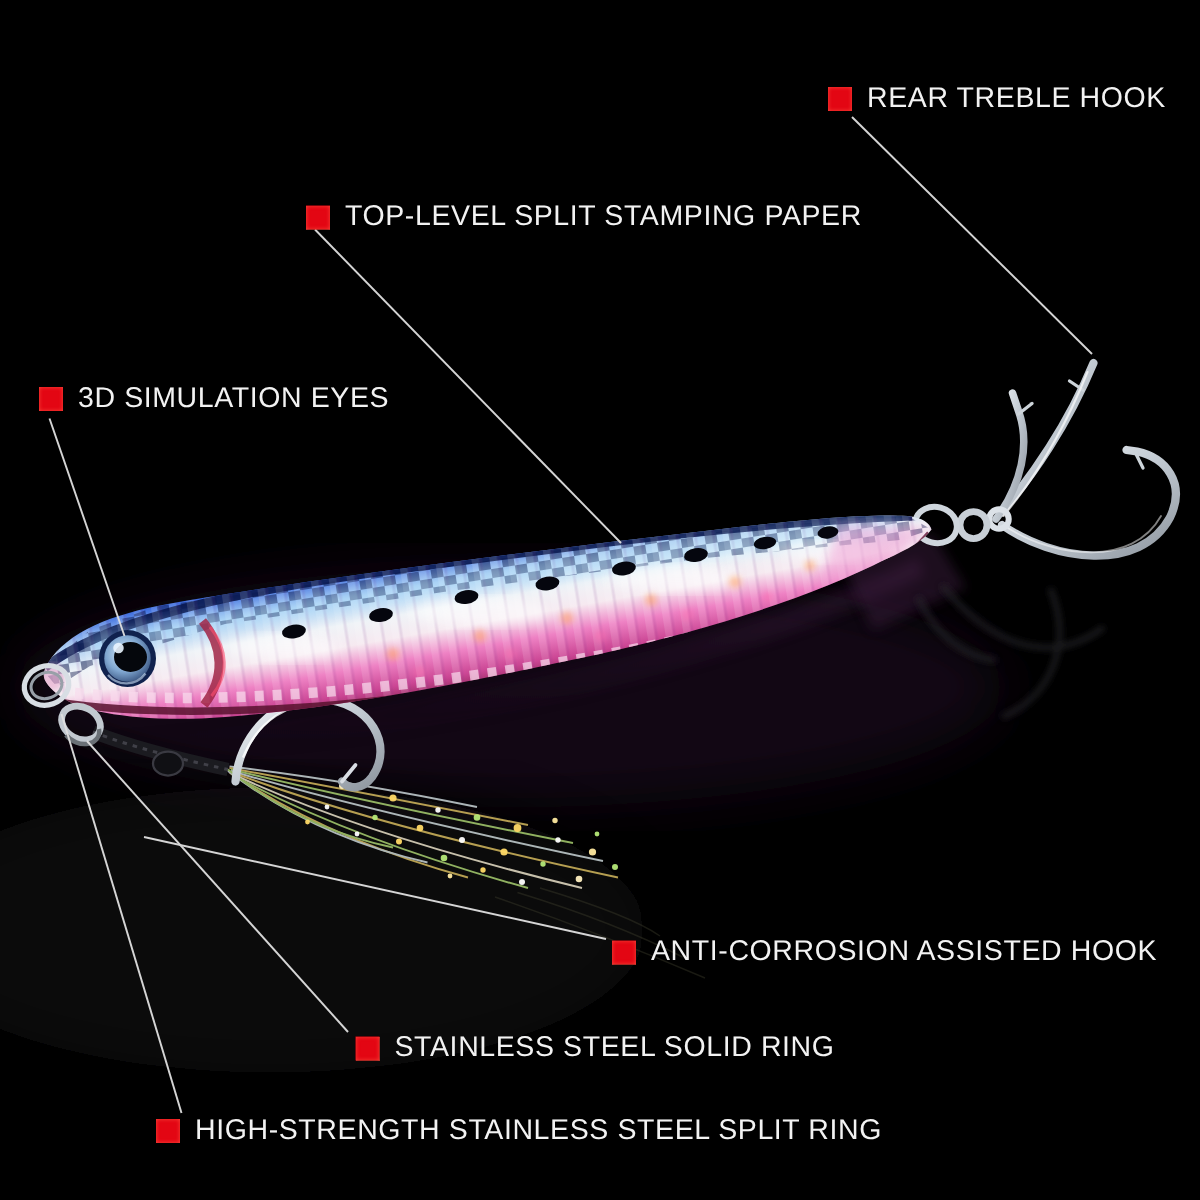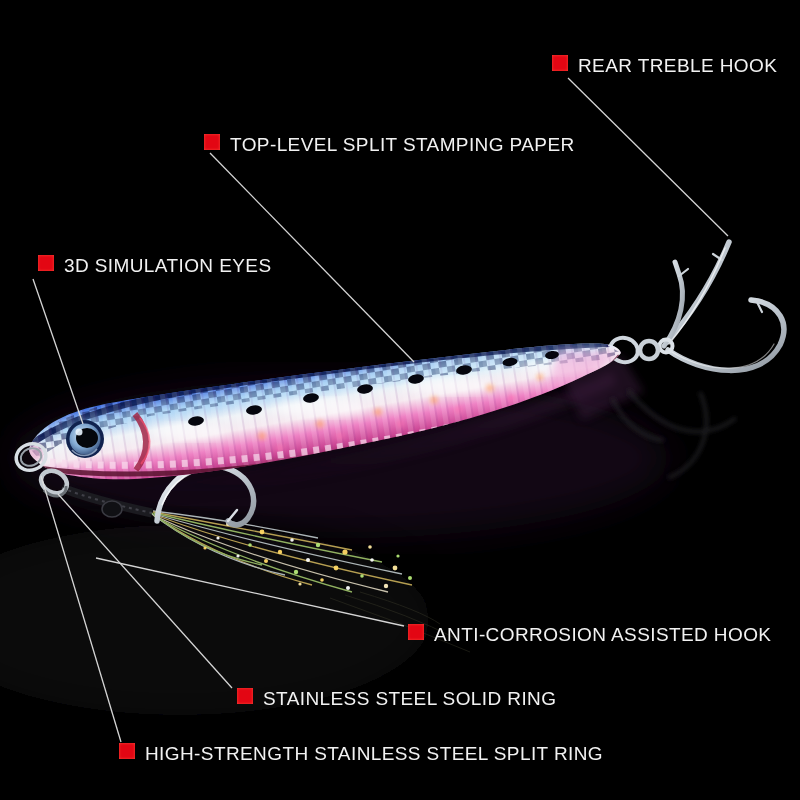--- a/index.html
+++ b/index.html
@@ -1,19 +1,19 @@
 <!DOCTYPE html>
 <html><head>
 <meta charset="utf-8">
 <style>
   html,body{margin:0;padding:0;background:#000;}
   #stage{position:relative;width:800px;height:800px;background:#000;overflow:hidden;
          font-family:"Liberation Sans",sans-serif;}
   #scene{position:absolute;left:0;top:0;}
-  .callout{position:absolute;display:flex;gap:10px;height:22px;
+  .callout{position:absolute;display:flex;align-items:center;gap:10px;height:22px;
            white-space:nowrap;}
   .marker{width:16px;height:16px;background:#e30613;flex:0 0 16px;
           box-shadow:inset 0 0 3px rgba(255,90,70,.8);}
   .callout-text{color:#f2f2f2;font-size:19px;letter-spacing:.4px;line-height:22px;}
 </style>
 </head>
 <body>
 
 <div id="stage">
 
@@ -227,30 +227,30 @@
 </svg>
 
 <div class="callout" style="left:552px;top:55px">
   <span class="marker"></span>
   <span class="callout-text">REAR TREBLE HOOK</span>
 </div>
 <div class="callout" style="left:204px;top:134px">
   <span class="marker"></span>
   <span class="callout-text">TOP-LEVEL SPLIT STAMPING PAPER</span>
 </div>
-<div class="callout" style="left:38px;top:255px">
+<div class="callout" style="left:26px;top:255px">
   <span class="marker"></span>
   <span class="callout-text">3D SIMULATION EYES</span>
 </div>
 <div class="callout" style="left:408px;top:624px">
   <span class="marker"></span>
   <span class="callout-text">ANTI-CORROSION ASSISTED HOOK</span>
 </div>
 <div class="callout" style="left:237px;top:688px">
   <span class="marker"></span>
   <span class="callout-text">STAINLESS STEEL SOLID RING</span>
 </div>
-<div class="callout" style="left:119px;top:743px">
+<div class="callout" style="left:104px;top:743px">
   <span class="marker"></span>
   <span class="callout-text">HIGH-STRENGTH STAINLESS STEEL SPLIT RING</span>
 </div>
 
 </div>
 
 </body></html>

